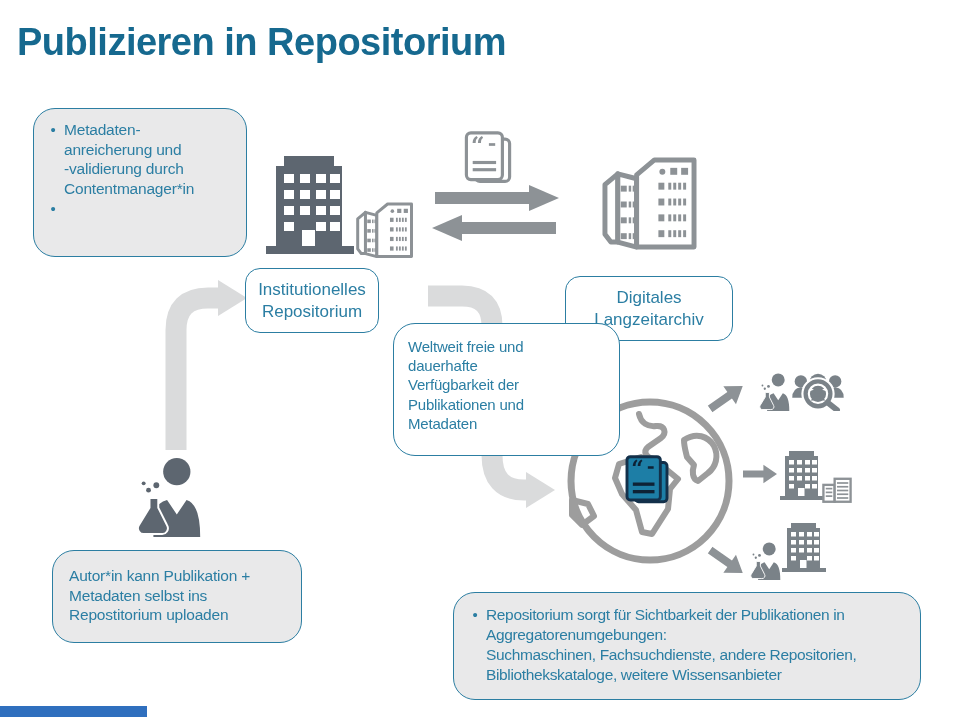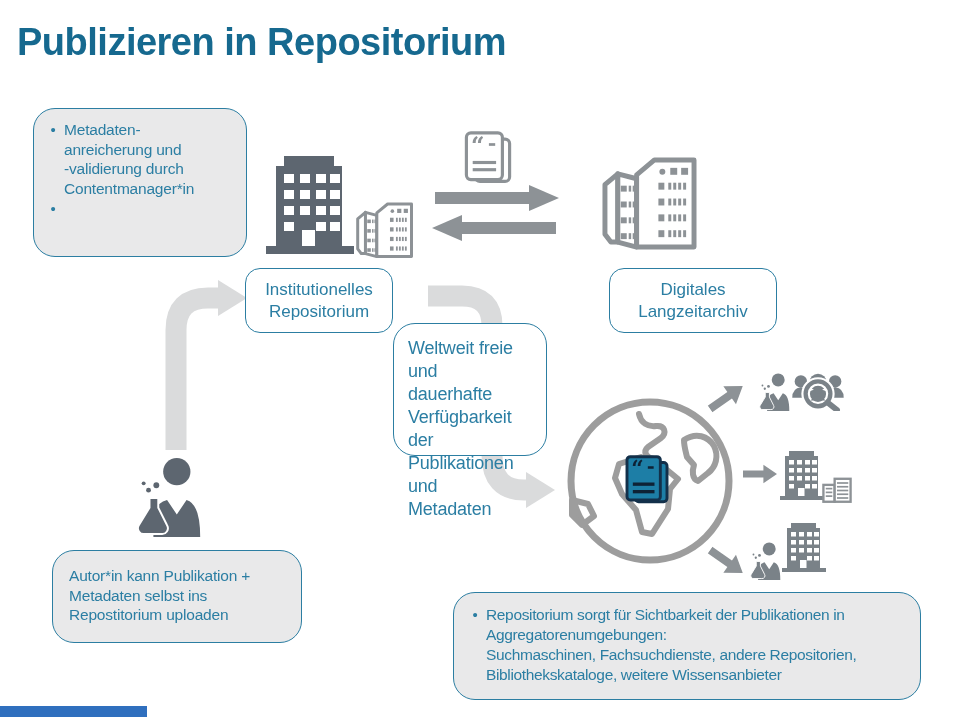--- a/index.html
+++ b/index.html
@@ -22,32 +22,32 @@
     border:1.6px solid #2c7ea2; border-radius:22px;
     color:#2b7ea3; font-size:15.5px; line-height:1.27; letter-spacing:-0.2px;
     background:#e9e9ea; z-index:4;
   }
   .callout.white { background:#ffffff; }
   .bullet-row { display:flex; align-items:flex-start; }
   .bullet-row .dot { width:22px; flex:0 0 22px; text-align:center; font-size:15px; line-height:1.3; }
   .bullet-row .txt { flex:1; }
 
   #box-metadata   { left:33px;  top:108px; width:214px; height:149px; padding:11px 10px 10px 8px; }
-  #box-availability { left:393px; top:323px; width:154px; height:133px; padding:13px 10px 10px 14px; font-size:18px; line-height:1.28; z-index:6; }
+  #box-availability { left:393px; top:323px; width:227px; height:133px; padding:13px 10px 10px 14px; font-size:15px; line-height:1.28; z-index:6; }
   #box-author     { left:52px;  top:550px; width:250px; height:93px;  padding:15px 25px 10px 16px; }
   #box-aggregators{ left:453px; top:592px; width:468px; height:108px; padding:12px 14px 10px 10px; letter-spacing:-0.35px; line-height:1.3; }
 
   
   .label-box {
     background:#ffffff; border:1.6px solid #2c7ea2; border-radius:15px;
     color:#2b7ea3; font-size:17px; line-height:1.24; text-align:center;
     display:flex; align-items:center; justify-content:center; z-index:5;
   }
-  #label-inst    { left:245px; top:268px; width:148px; height:65px; }
-  #label-archive { left:565px; top:268px; width:168px; height:65px;margin-left:44px; }
+  #label-inst    { left:245px; top:268px; width:134px; height:65px; }
+  #label-archive { left:565px; top:276px; width:168px; height:65px; }
 
   svg { display:block; }
   .z1 { z-index:1; } .z2 { z-index:2; } .z6 { z-index:6; }
 
   #progress-bar { left:0; top:706px; width:147px; height:11px; background:#2f6fbe; z-index:8; }
 </style>
 </head>
 <body>
 
 <div id="slide">

